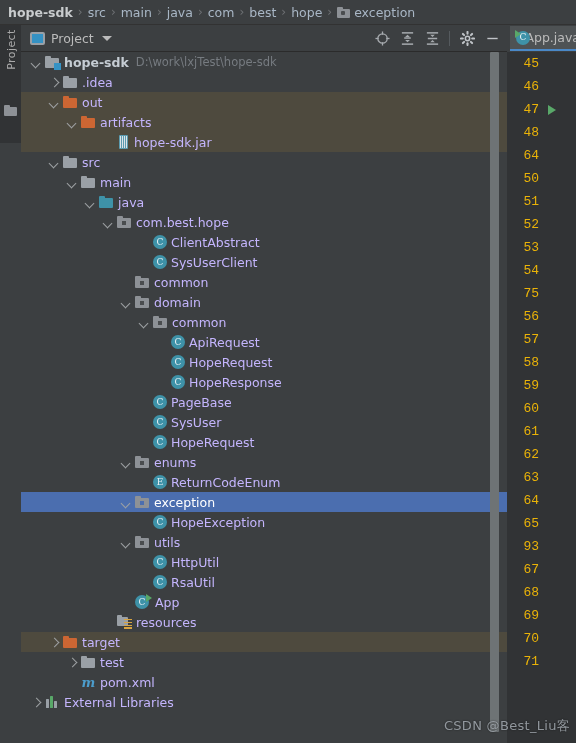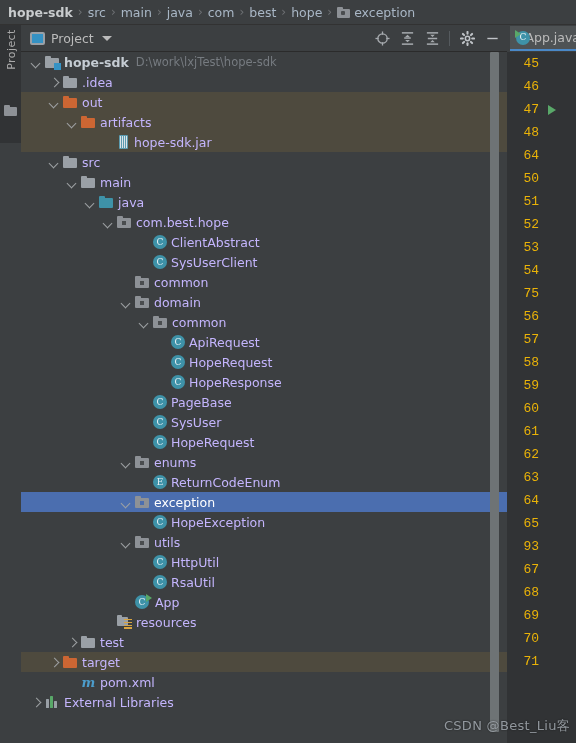--- a/index.html
+++ b/index.html
@@ -762,31 +762,31 @@
           <span class="node-label">App</span>
         </div>
         <div class="tree-row">
           <span style="display: inline-block; flex: 0 0 auto; width: 82px;"></span>
           <span class="arrow none"></span>
           <span class="ic ic-res">
             <span class="lines"></span>
           </span>
           <span class="node-label">resources</span>
         </div>
-        <div class="tree-row">
-          <span style="display: inline-block; flex: 0 0 auto; width: 46px;"></span>
-          <span class="arrow right"></span>
-          <span class="ic ic-folder"></span>
-          <span class="node-label">test</span>
-        </div>
         <div class="tree-row bg-excluded">
           <span style="display: inline-block; flex: 0 0 auto; width: 28px;"></span>
           <span class="arrow right"></span>
           <span class="ic ic-folder-orange"></span>
           <span class="node-label">target</span>
+        </div>
+        <div class="tree-row">
+          <span style="display: inline-block; flex: 0 0 auto; width: 46px;"></span>
+          <span class="arrow right"></span>
+          <span class="ic ic-folder"></span>
+          <span class="node-label">test</span>
         </div>
         <div class="tree-row">
           <span style="display: inline-block; flex: 0 0 auto; width: 46px;"></span>
           <span class="arrow none"></span>
           <span class="ic-maven">
             <span>m</span>
           </span>
           <span class="node-label">pom.xml</span>
         </div>
         <div class="tree-row">

